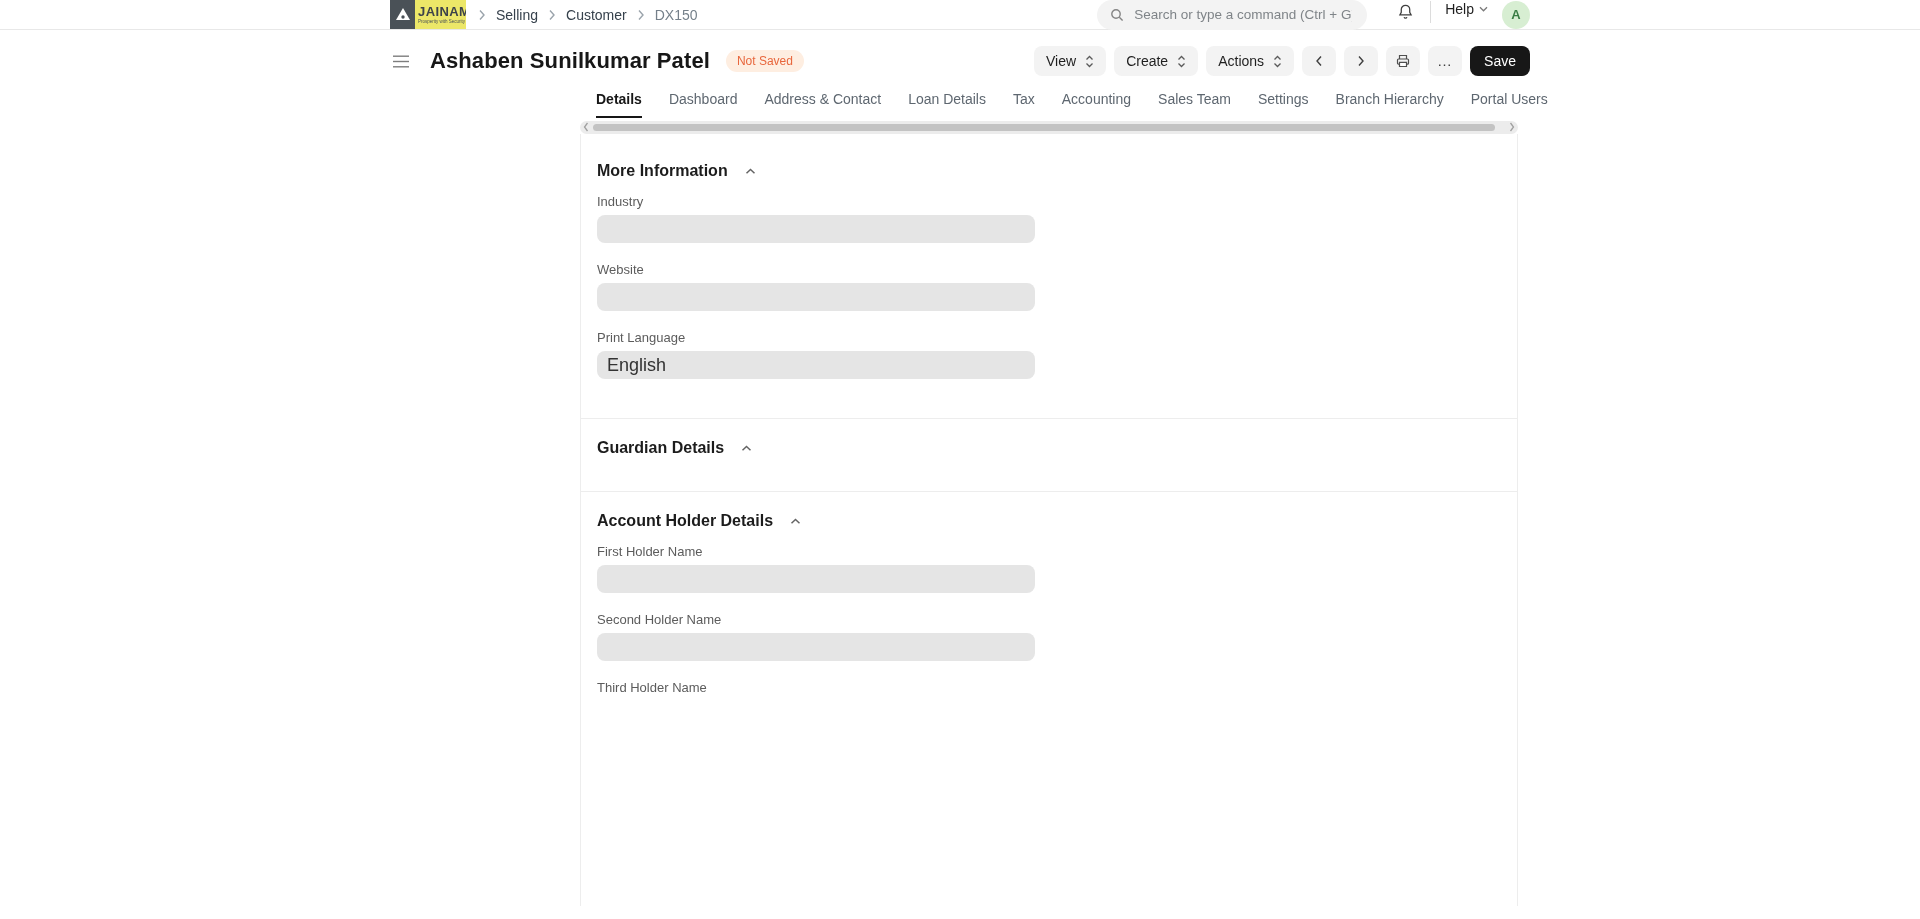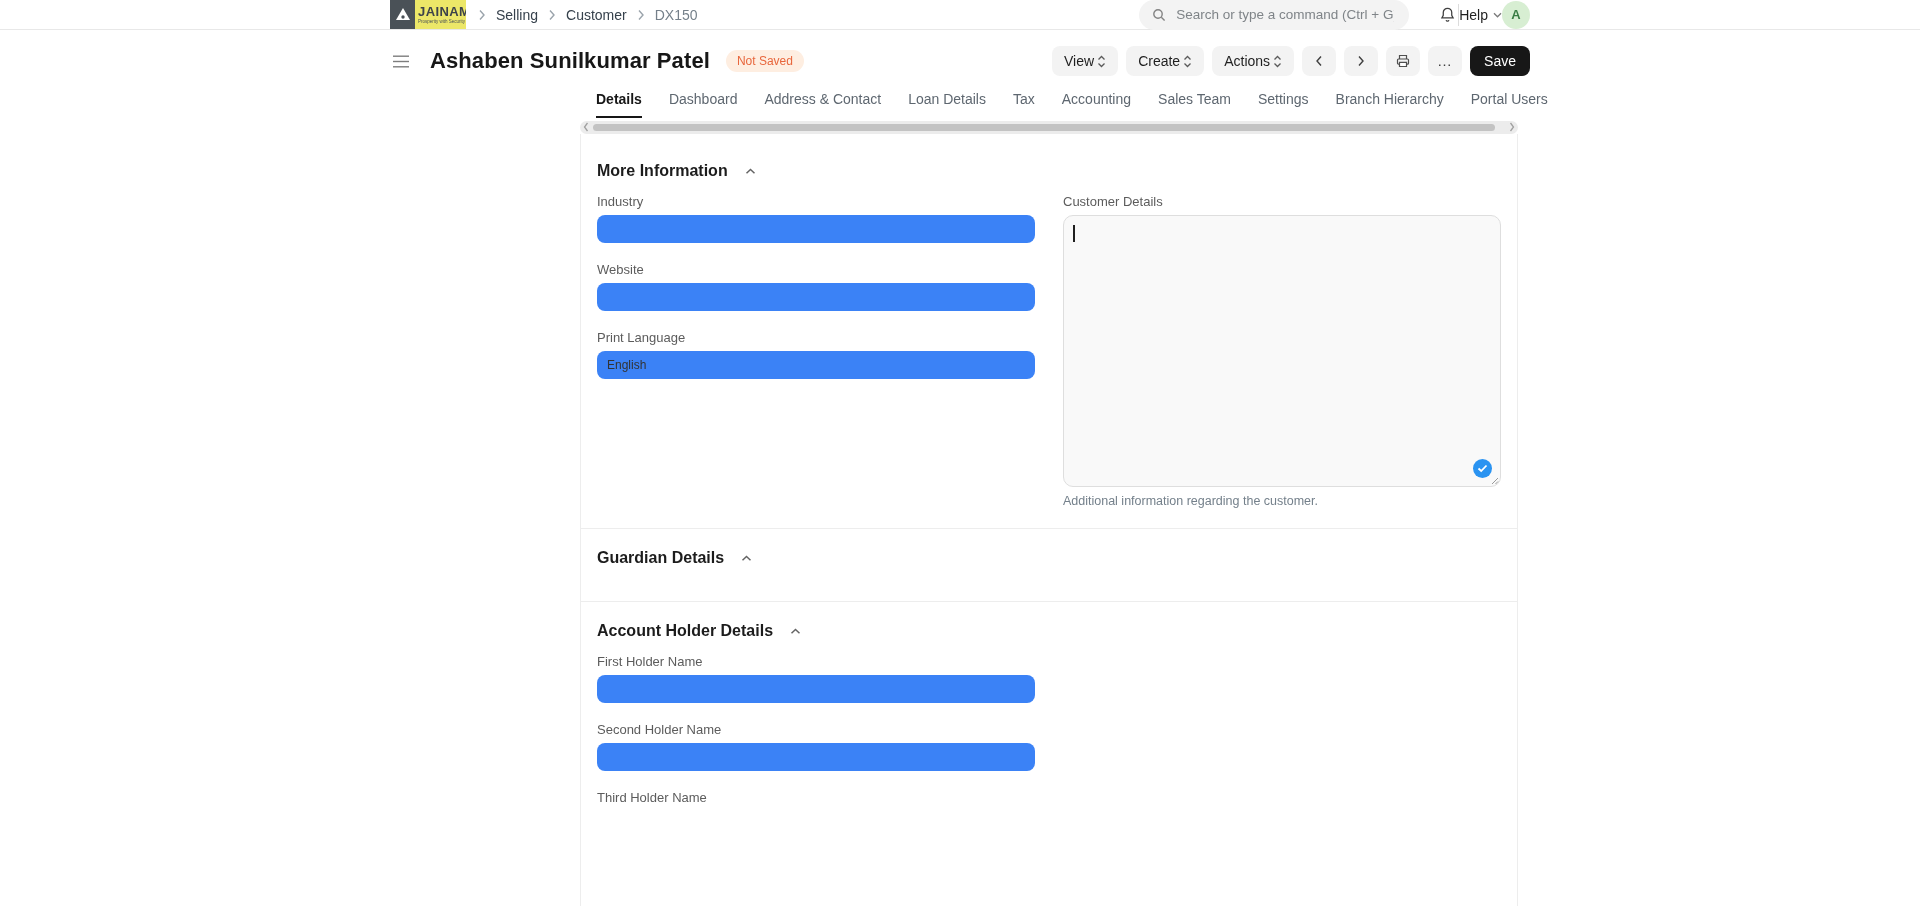--- a/index.html
+++ b/index.html
@@ -21,36 +21,36 @@
   .logo-tag { font-size:4.5px; color:#4a5157; line-height:6px; white-space:nowrap; }
   .crumbs { display:flex; align-items:center; gap:10px; margin-left:12px; font-size:14px; }
   .crumb { color:#36414c; cursor:pointer; }
   .crumb.current { color:#75808a; cursor:default; }
   .crumb-sep { color:#9aa3ab; display:flex; }
   .search-pill { margin-left:auto; width:270px; height:30px; border-radius:15px; background:#f3f3f3;
     display:flex; align-items:center; gap:8px; padding:0 13px; cursor:text; }
   .search-pill input { border:none; background:transparent; outline:none; flex:1; font-size:13.5px;
     color:#4a4a4a; font-family:inherit; }
   .search-pill input::placeholder { color:#7f8488; }
-  .nav-right { display:flex; align-items:center; margin-left:28px; }
+  .nav-right { display:flex; align-items:flex-start; margin-left:28px; gap:14px; }
   .bell-btn { cursor:pointer; padding:2px; }
   .nav-divider { width:1px; height:22px; background:#dcdcdc; }
   .help-menu { display:flex; align-items:center; gap:5px; font-size:14px; color:#1f1f1f; cursor:pointer; }
   .avatar { width:28px; height:28px; border-radius:50%; background:#d7eed2; color:#3a7d44;
     font-size:13px; font-weight:700; display:flex; align-items:center; justify-content:center; cursor:pointer; }
 
   
   .page-head { width:1140px; margin:16px auto 0; display:flex; align-items:center; }
   .burger { padding:4px 2px; cursor:pointer; }
   .page-title { font-size:22px; font-weight:700; color:#171717; margin-left:18px; letter-spacing:.1px; }
   .status-badge { margin-left:16px; background:#feeee1; color:#e8663c; font-size:12px;
     padding:4px 11px; border-radius:11px; }
   .head-actions { margin-left:auto; display:flex; align-items:center; gap:8px; }
   .btn { height:30px; border:none; border-radius:8px; background:#f3f3f3; color:#1f1f1f;
-    font-size:14px; font-family:inherit; display:inline-flex; align-items:center; gap:3px;
+    font-size:14px; font-family:inherit; display:inline-flex; align-items:center; gap:9px;
     padding:0 12px; cursor:pointer; }
   .icon-btn { width:34px; justify-content:center; padding:0; }
   .btn-save { background:#171717; color:#ffffff; font-weight:500; padding:0 14px; }
   .ellipsis { font-size:15px; letter-spacing:1px; color:#3f3f3f; line-height:10px; }
 
   
   .tabs-bar { margin:15px 0 0 580px; width:938px; display:flex; gap:27px; padding-left:16px; }
   .tab { font-size:14px; color:#5e6770; padding-bottom:9px; cursor:pointer; white-space:nowrap; }
   .tab.active { color:#171717; font-weight:600; border-bottom:2px solid #171717; }
 
@@ -67,22 +67,22 @@
   .card { margin-left:580px; width:938px; border-left:1px solid #ededed; border-right:1px solid #ededed;
     min-height:772px; }
   .section { padding:20px 16px; border-bottom:1px solid #ededed; }
   .section.first { padding-top:28px; }
   .section.last { border-bottom:none; }
   .section-head { display:flex; align-items:center; gap:17px; cursor:pointer; margin-bottom:14px; }
   .section-title { font-size:16px; font-weight:700; color:#1c1c1c; }
   .grid { display:grid; grid-template-columns:1fr 1fr; column-gap:28px; }
   .field { margin-bottom:19px; }
   .field label { display:block; font-size:13px; color:#5c5c5c; margin-bottom:6px; }
-  .control { width:100%; height:28px; background:#3b82f6; border:none; outline:none; border-radius:8px;
-    font-size:12px; color:#333; padding:0 10px; font-family:inherit; }
+  .control { width:100%; height:28px; background:#e5e5e5; border:none; outline:none; border-radius:8px;
+    font-size:18px; color:#333; padding:0 10px; font-family:inherit; }
   .textarea-wrap { height:272px; background:#f9f9f9; border:1px solid #dedede; border-radius:10px;
     position:relative; cursor:text; }
   .caret { position:absolute; left:9px; top:9px; width:1.5px; height:17px; background:#1f1f1f; }
   .check-badge { position:absolute; right:8px; bottom:8px; width:19px; height:19px; border-radius:50%;
     background:#2a93f1; display:flex; align-items:center; justify-content:center; cursor:pointer; }
   .resize-handle { position:absolute; right:1px; bottom:1px; cursor:nwse-resize; }
   .help-text { font-size:12.5px; color:#74808b; margin-top:7px; }
 </style>
 </head>
 <body>
@@ -253,40 +253,20 @@
         </div>
         <div class="field">
           <label>Website</label>
           <input class="control" value="" style="">
         </div>
         <div class="field">
           <label>Print Language</label>
           <input class="control" value="English" style="">
         </div>
       </div>
-      <div class="col-right">
-        <div class="field" style="margin-bottom:0;">
-          <label>Customer Details</label>
-          <div class="textarea-wrap">
-            <span class="caret"></span>
-            <span class="check-badge">
-              <svg width="11" height="9" viewBox="0 0 11 9" fill="none" stroke="#ffffff" stroke-width="1.8">
-                  <path d="M1.5 4.5 4.2 7 9.5 1.5"></path>
-                </svg>
-            </span>
-            <span class="resize-handle">
-              <svg width="10" height="10" viewBox="0 0 10 10" fill="none" stroke="#9a9a9a" stroke-width="1">
-                  <path d="M9 3 3 9"></path>
-                  <path d="M9 6.5 6.5 9"></path>
-                </svg>
-            </span>
-          </div>
-          <div class="help-text">Additional information regarding the customer.</div>
-        </div>
-      </div>
     </div>
   </div>
 
   <div class="section">
     <div class="section-head">
       <span class="section-title">Guardian Details</span>
       <svg width="11" height="7" viewBox="0 0 11 7" fill="none" stroke="#646464" stroke-width="1.5">
           <path d="M1.5 5.2 5.5 1.5 9.5 5.2"></path>
         </svg>
     </div>

